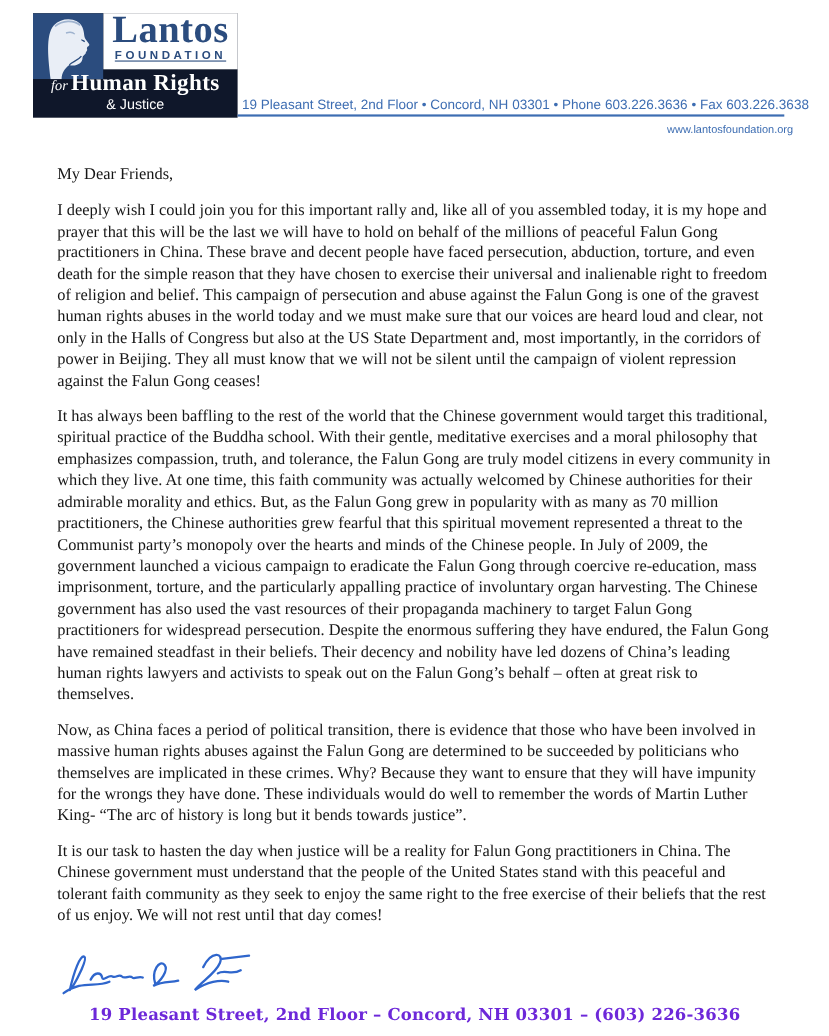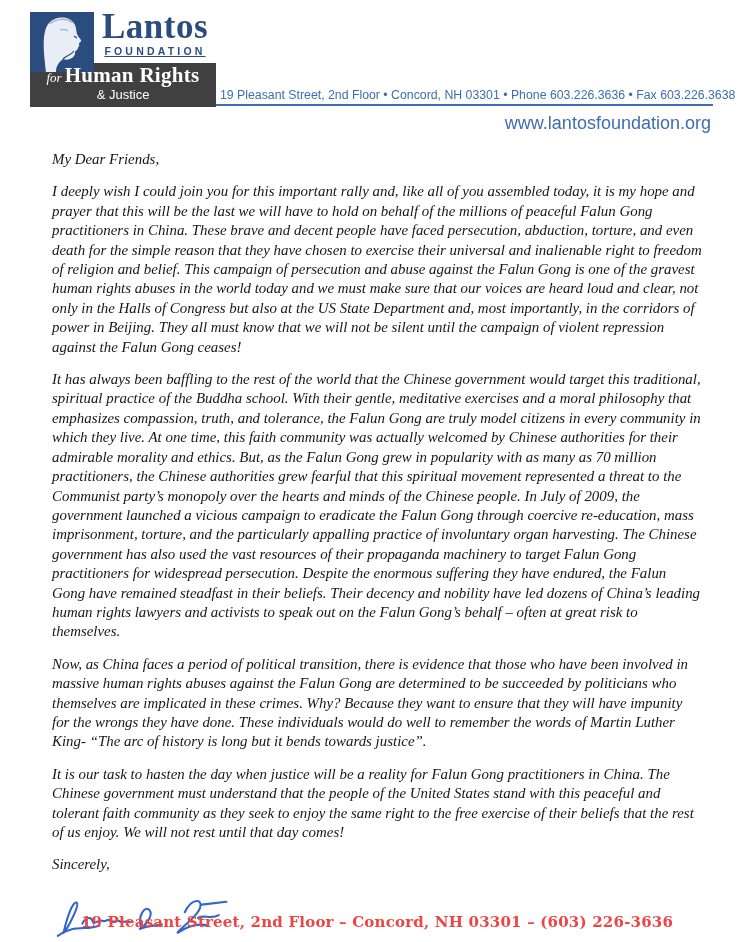--- a/index.html
+++ b/index.html
@@ -3,21 +3,21 @@
 <meta charset="utf-8">
 <style>
   html,body { margin:0; padding:0; }
   body {
     width:754px; height:942px; background:#ffffff; position:relative;
     font-family:"Liberation Serif", serif; overflow:hidden;
   }
   .page { position:absolute; inset:0; }
 
   
-  .logo { position:absolute; left:30px; top:12px; width:186px; height:95px; background:#404040; }
+  .logo { position:absolute; left:30px; top:12px; width:186px; height:95px; background:#0f172a; }
   .logo-white {
     position:absolute; left:64px; top:0; width:122px; height:51px; background:#ffffff;
     display:flex; flex-direction:column; align-items:center; justify-content:flex-start;
   }
   .logo-lantos {
     font-family:"Liberation Serif", serif; font-weight:bold; font-size:35px; line-height:36px;
     color:#2b4c7e; letter-spacing:0.5px; margin-top:-3px;
   }
   .logo-foundation {
     font-family:"Liberation Sans", sans-serif; font-weight:600; font-size:10.5px;
@@ -32,39 +32,39 @@
   .human-rights { font-family:"Liberation Serif", serif; font-weight:bold; font-size:21px; letter-spacing:0.3px; }
   .justice { font-family:"Liberation Sans", sans-serif; font-size:13px; margin-top:-1px;text-align:center; }
 
   
   .addr {
     position:absolute; left:220px; right:41px; top:88px; text-align:right;
     font-family:"Liberation Sans", sans-serif; font-size:12.3px; color:#3d6db2; white-space:nowrap;
   }
   .rule { position:absolute; left:216px; right:41px; top:104px; height:2px; background:#3d6db2; }
   .site {
-    position:absolute; right:43px; top:113px;
-    font-family:"Liberation Sans", sans-serif; font-size:18px; color:#3d6db2;
+    position:absolute; right:33px; top:113px;
+    font-family:"Liberation Sans", sans-serif; font-size:10px; color:#3d6db2;
   }
 
   
   .letter {
     position:absolute; left:52px; top:150px; width:650px;
     font-size:14.9px; line-height:19.4px; color:#161616; text-align:left;
   }
-  .letter p { margin:0 0 13px 0;font-style:italic; }
+  .letter p { margin:0 0 13px 0; }
   .greeting { margin-bottom:14px; }
   .closing { margin-bottom:2px; }
   .signature-svg { display:block; margin:4px 0 4px 2px; }
 
   
   .footer {
     position:absolute; left:0; right:0; top:913px; text-align:center;
     font-family:"DejaVu Serif", serif; font-weight:bold; font-size:15px;
-    color:#ef4444; letter-spacing:0.2px;
+    color:#6d28d9; letter-spacing:0.2px;
   }
 </style>
 </head>
 <body>
 
 <div class="page">
 
   <div class="logo">
     <svg class="portrait" viewBox="0 0 64 60" xmlns="http://www.w3.org/2000/svg">
       <rect x="0" y="0" width="64" height="60" fill="#2b4c7e"></rect>
@@ -89,21 +89,20 @@
   <div class="addr">19 Pleasant Street, 2nd Floor • Concord, NH  03301 • Phone 603.226.3636 • Fax 603.226.3638</div>
   <div class="rule"></div>
   <div class="site">www.lantosfoundation.org</div>
 
   <div class="letter">
     <p class="greeting">My Dear Friends,</p>
     <p>I deeply wish I could join you for this important rally and, like all of you assembled today, it is my hope and prayer that this will be the last we will have to hold on behalf of the millions of peaceful Falun Gong practitioners in China. These brave and decent people have faced persecution, abduction, torture, and even death for the simple reason that they have chosen to exercise their universal and inalienable right to freedom of religion and belief. This campaign of persecution and abuse against the Falun Gong is one of the gravest human rights abuses in the world today and we must make sure that our voices are heard loud and clear, not only in the Halls of Congress but also at the US State Department and, most importantly, in the corridors of power in Beijing. They all must know that we will not be silent until the campaign of violent repression against the Falun Gong ceases!</p>
     <p>It has always been baffling to the rest of the world that the Chinese government would target this traditional, spiritual practice of the Buddha school. With their gentle, meditative exercises and a moral philosophy that emphasizes compassion, truth, and tolerance, the Falun Gong are truly model citizens in every community in which they live. At one time, this faith community was actually welcomed by Chinese authorities for their admirable morality and ethics. But, as the Falun Gong grew in popularity with as many as 70 million practitioners, the Chinese authorities grew fearful that this spiritual movement represented a threat to the Communist party’s monopoly over the hearts and minds of the Chinese people. In July of 2009, the government launched a vicious campaign to eradicate the Falun Gong through coercive re-education, mass imprisonment, torture, and the particularly appalling practice of involuntary organ harvesting. The Chinese government has also used the vast resources of their propaganda machinery to target Falun Gong practitioners for widespread persecution. Despite the enormous suffering they have endured, the Falun Gong have remained steadfast in their beliefs. Their decency and nobility have led dozens of China’s leading human rights lawyers and activists to speak out on the Falun Gong’s behalf – often at great risk to themselves.</p>
     <p>Now, as China faces a period of political transition, there is evidence that those who have been involved in massive human rights abuses against the Falun Gong are determined to be succeeded by politicians who themselves are implicated in these crimes. Why? Because they want to ensure that they will have impunity for the wrongs they have done. These individuals would do well to remember the words of Martin Luther King- “The arc of history is long but it bends towards justice”.</p>
     <p>It is our task to hasten the day when justice will be a reality for Falun Gong practitioners in China. The Chinese government must understand that the people of the United States stand with this peaceful and tolerant faith community as they seek to enjoy the same right to the free exercise of their beliefs that the rest of us enjoy. We will not rest until that day comes!</p>
-    <p class="closing">Sincerely,</p>
 
     <svg class="signature-svg" width="180" height="56" viewBox="0 0 190 56" xmlns="http://www.w3.org/2000/svg">
       <g stroke="#2f66cc" stroke-width="2.2" fill="none" stroke-linecap="round">
         <path d="M10,46 C14,28 20,12 24,14 C27,16 18,34 12,44"></path>
         <path d="M4,49 C22,36 34,44 48,38"></path>
         <path d="M30,36 C34,28 40,29 41,34 C42,38 47,31 51,33 C54,35 57,30 60,33 C63,36 67,31 70,34 C72,36 76,32 80,34"></path>
         <path d="M92,40 C88,28 96,16 101,22 C105,27 97,38 90,42 C100,37 106,39 114,37"></path>
         <path d="M138,24 C146,8 158,10 154,20 C150,30 136,38 130,46 C142,38 154,36 162,38"></path>
         <path d="M152,30 C158,26 166,32 174,27"></path>
         <path d="M156,16 L182,13"></path>

